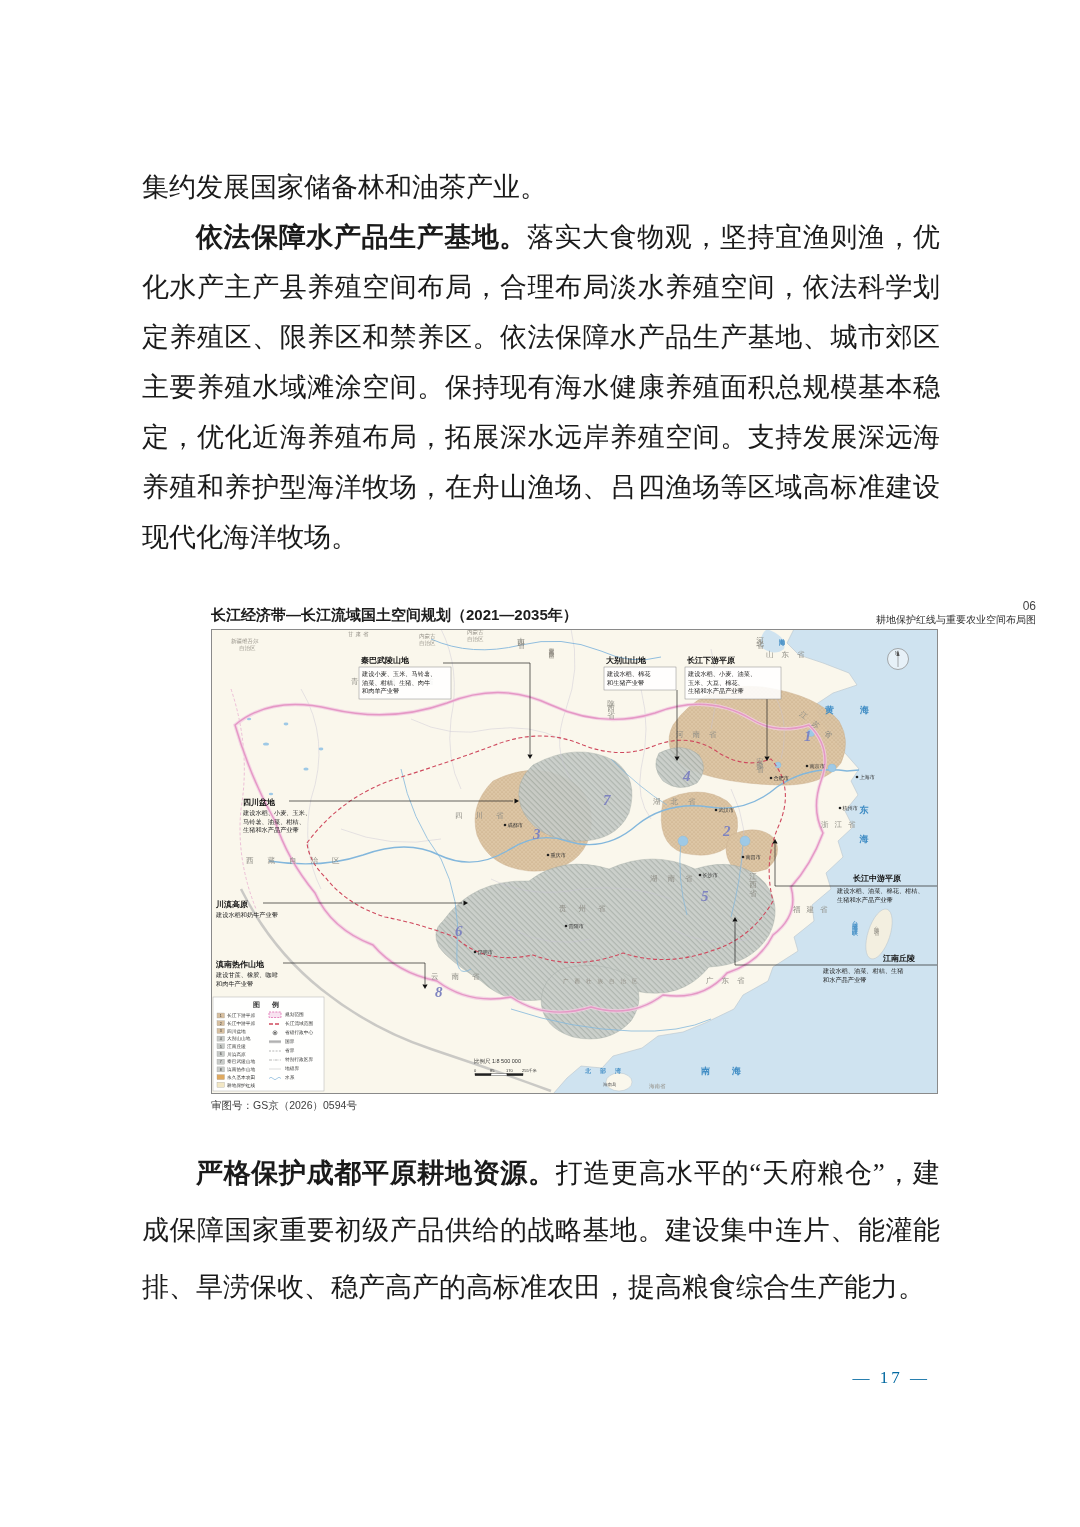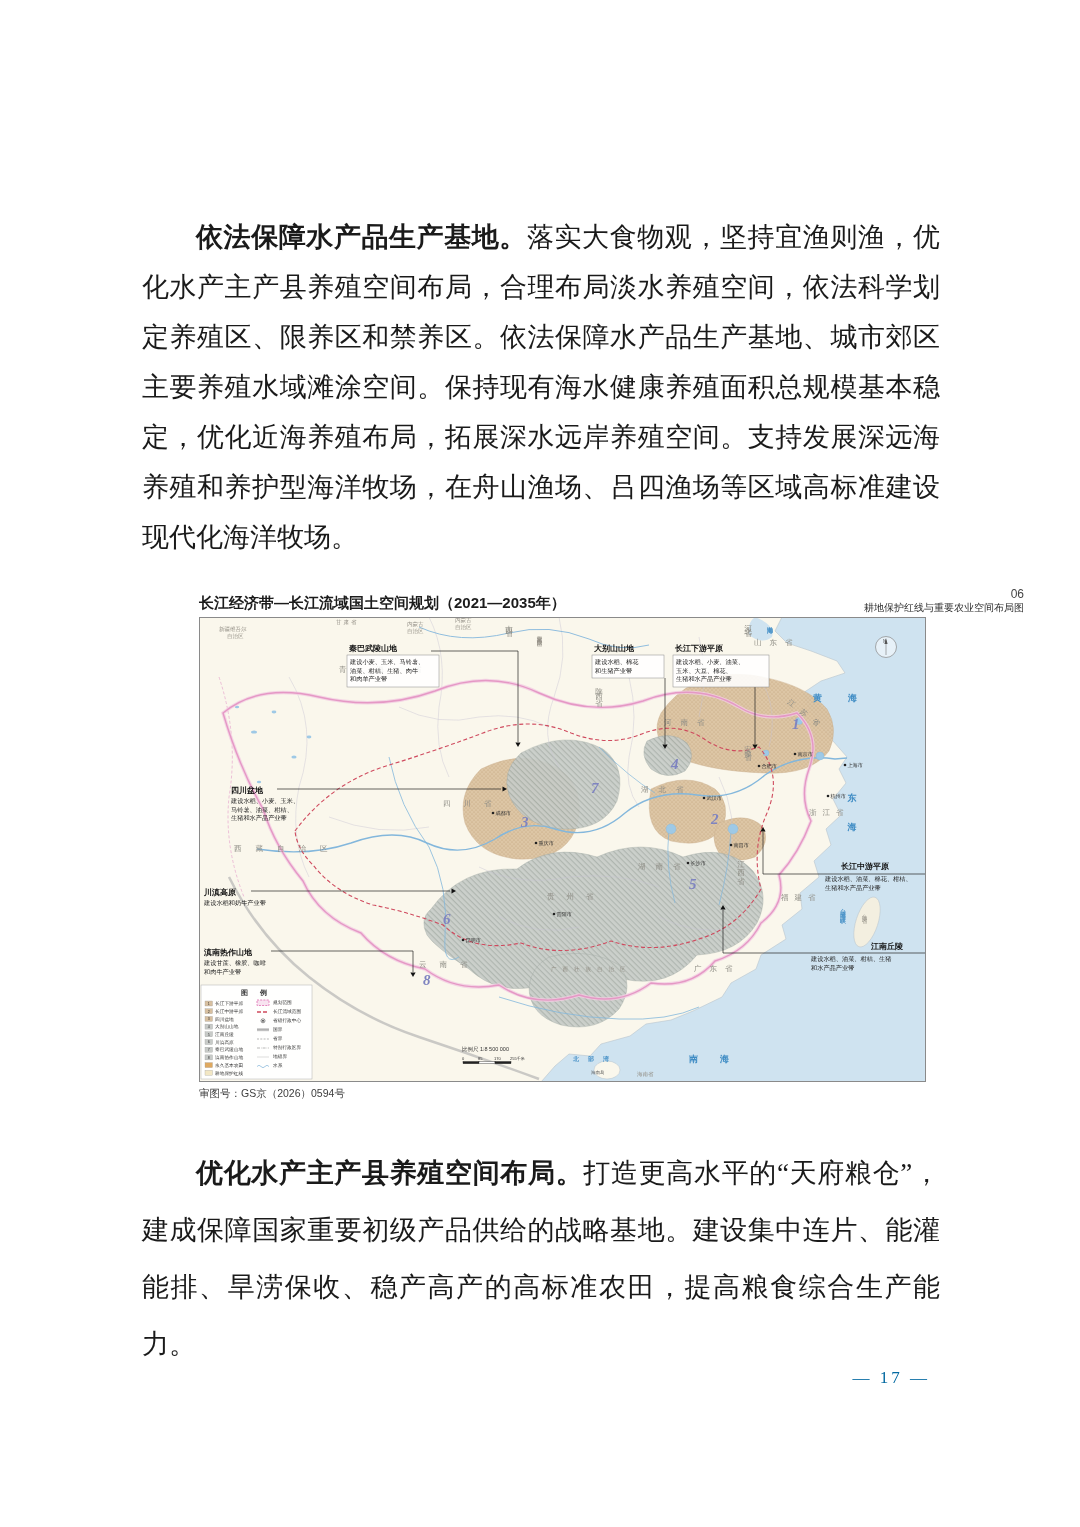--- a/index.html
+++ b/index.html
@@ -6,21 +6,21 @@
   .page{position:relative;width:1080px;height:1527px;background:#fff;overflow:hidden;
         font-family:"Liberation Serif","DejaVu Serif",serif;color:#1a1a1a;}
   .para{position:absolute;left:142px;width:798px;margin:0;font-size:27px;line-height:50px;
         text-align:justify;text-justify:inter-ideograph;}
   .p1{top:162px;}
   .p2{top:212px;text-indent:2em;}
   .p3{top:1145px;line-height:57px;text-indent:2em;}
   .lead-bold{font-weight:bold;}
   .page-num{position:absolute;top:1368px;right:150px;font-size:17px;letter-spacing:3px;color:#0369a1;}
 
-  figure.map-fig{position:absolute;left:183px;top:583px;width:825px;margin:0;padding-left:16px;}
+  figure.map-fig{position:absolute;left:183px;top:583px;width:825px;margin:12px;padding-left:16px;}
   .fig-head{display:flex;justify-content:space-between;align-items:flex-end;height:30px;padding-bottom:4px;
             font-family:"Liberation Sans","DejaVu Sans",sans-serif;}
   .fig-title{font-weight:bold;font-size:15px;color:#1c1c1c;}
   .fig-right{text-align:right;line-height:1.15;}
   .fig-num{font-size:12px;color:#444;}
   .fig-sub{font-size:10px;font-weight:normal;color:#2b2b2b;}
   .map-wrap{width:727px;height:465px;position:relative;background:#f9f6ea;}
   svg{display:block;}
   .fig-credit{margin-top:5px;font-size:10.5px;color:#3d3d3d;font-family:"Liberation Sans","DejaVu Sans",sans-serif;}
 
@@ -38,20 +38,23 @@
   .co-line{font-size:6.2px;fill:#222;}
   .leader{stroke:#222;stroke-width:0.7;fill:none;}
   .arrowhead{fill:#111;}
   .co-box{fill:rgba(255,255,255,0.88);stroke:#888;stroke-width:0.5;}
 </style>
 </head>
 <body>
 
 <div class="page">
 
+  <p class="para p1">
+    <span>集约发展国家储备林和油茶产业。</span>
+  </p>
 
   <p class="para p2">
     <span class="lead-bold">依法保障水产品生产基地。</span><span>落实大食物观，坚持宜渔则渔，优化水产主产县养殖空间布局，合理布局淡水养殖空间，依法科学划定养殖区、限养区和禁养区。依法保障水产品生产基地、城市郊区主要养殖水域滩涂空间。保持现有海水健康养殖面积总规模基本稳定，优化近海养殖布局，拓展深水远岸养殖空间。支持发展深远海养殖和养护型海洋牧场，在舟山渔场、吕四渔场等区域高标准建设现代化海洋牧场。</span>
   </p>
 
   <figure class="map-fig">
     <div class="fig-head">
       <div class="fig-title">长江经济带—长江流域国土空间规划（2021—2035年）</div>
       <div class="fig-right">
         <div class="fig-num">06</div>
@@ -361,17 +364,17 @@
           </g>
 
         <rect x="0.5" y="0.5" width="726" height="464" fill="none" stroke="#8a8a8a" stroke-width="1"></rect>
       </svg>
     </div>
 
     <figcaption class="fig-credit">审图号：GS京（2026）0594号</figcaption>
   </figure>
 
   <p class="para p3">
-    <span class="lead-bold">优化水产主产县养殖空间布局。</span><span>打造更高水平的“天府粮仓”，建成保障国家重要初级产品供给的战略基地。建设集中连片、能灌能排、旱涝保收、稳产高产的高标准农田，提高粮食综合生产能力。</span>
+    <span class="lead-bold">严格保护成都平原耕地资源。</span><span>打造更高水平的“天府粮仓”，建成保障国家重要初级产品供给的战略基地。建设集中连片、能灌能排、旱涝保收、稳产高产的高标准农田，提高粮食综合生产能力。</span>
   </p>
 
   <div class="page-num">— 17 —</div>
 </div>
 
 </body></html>

